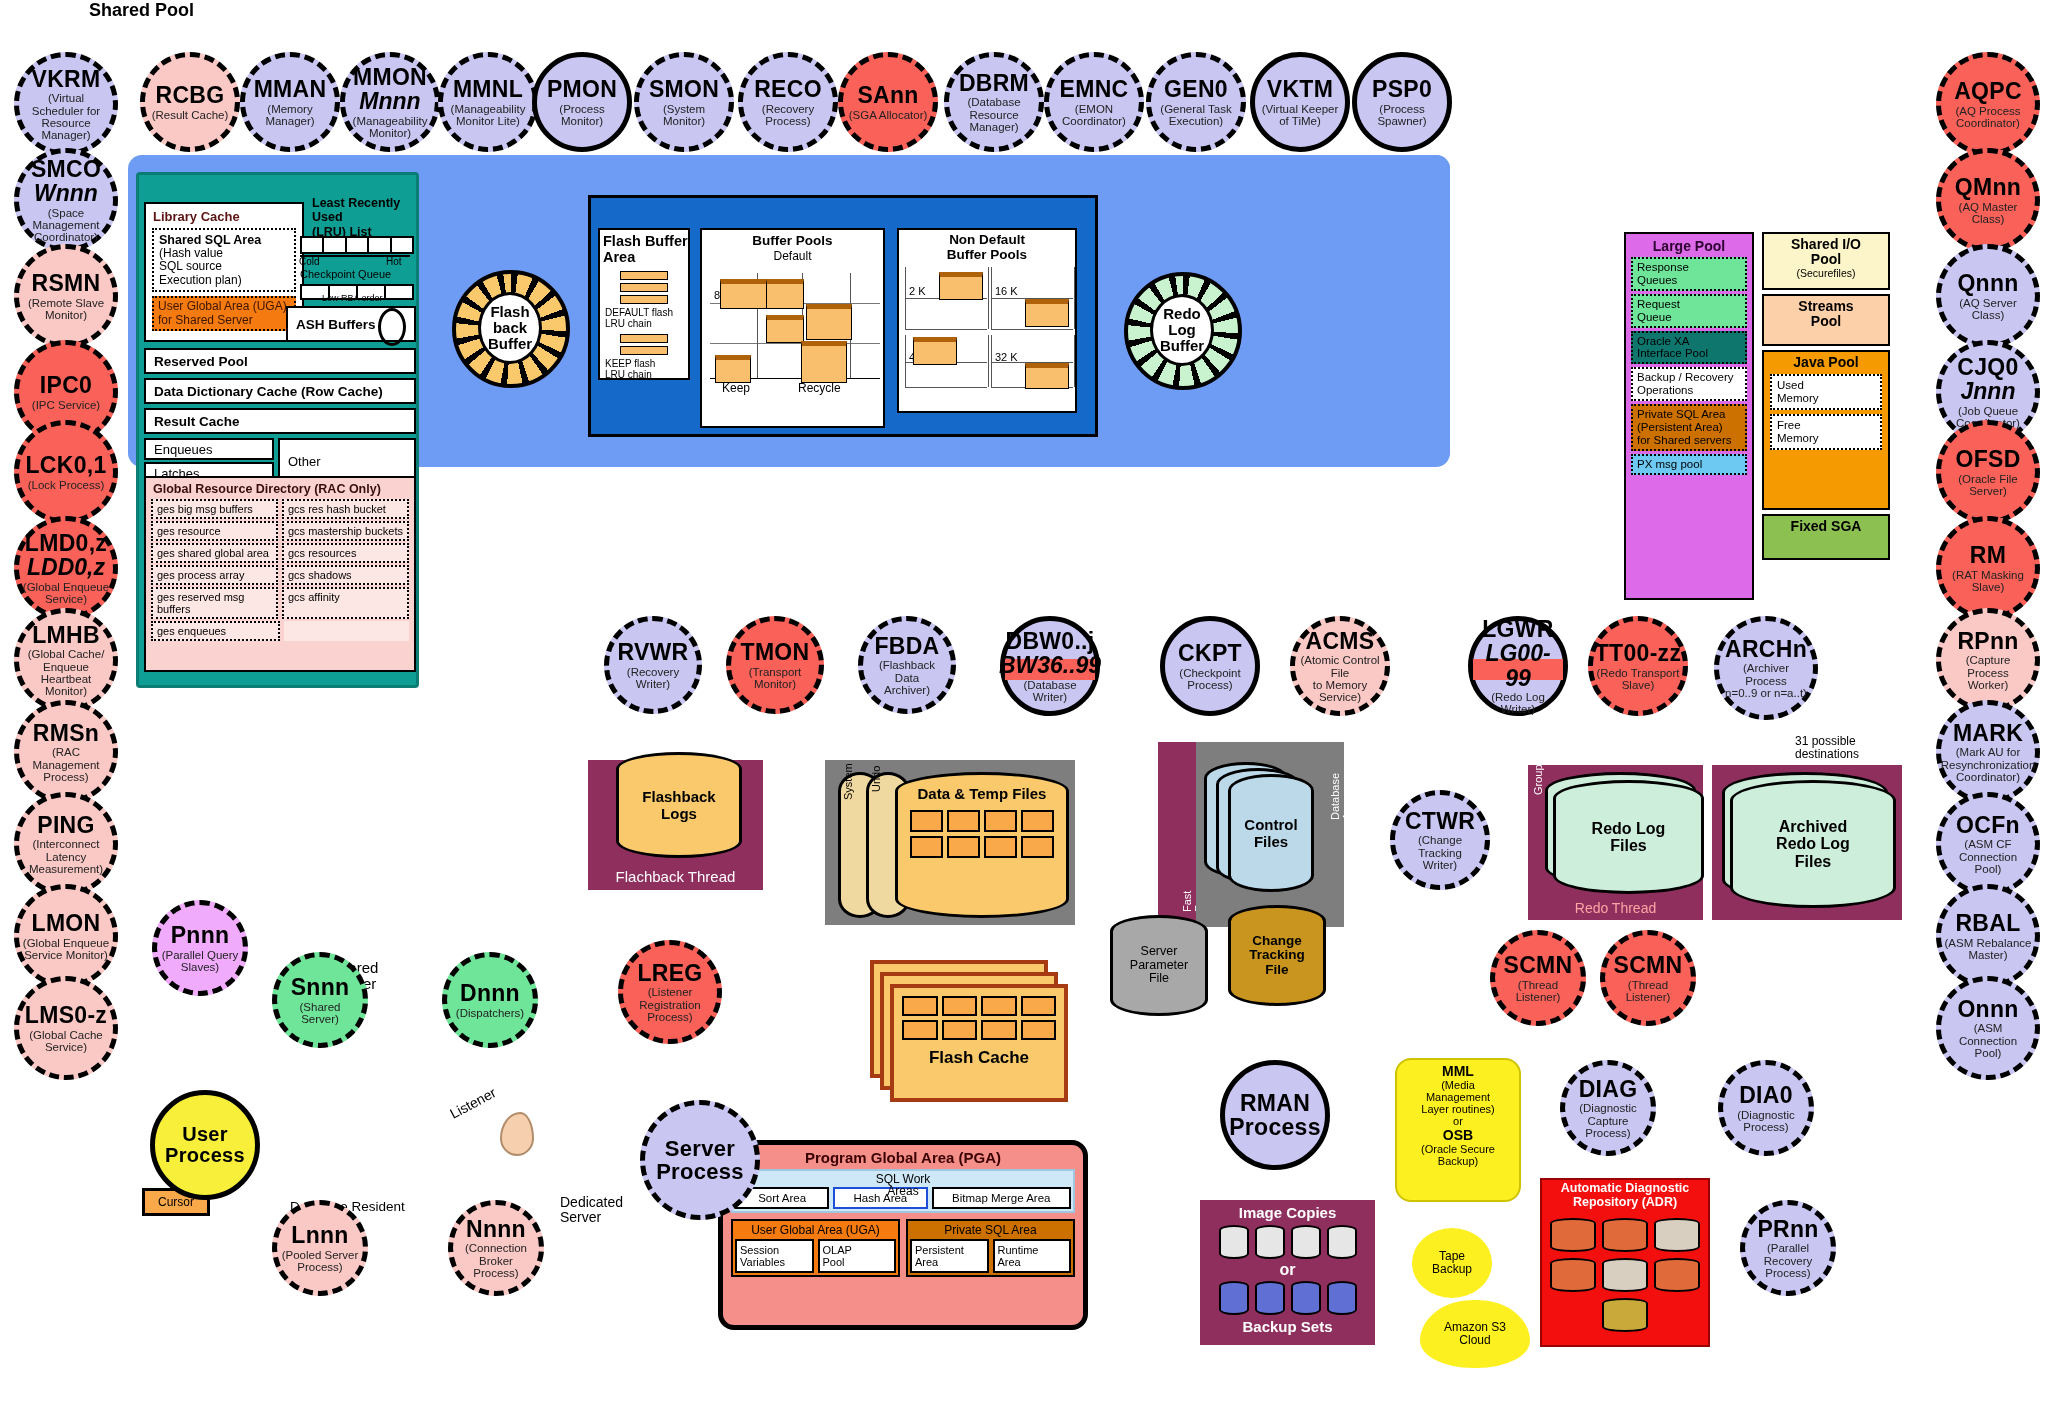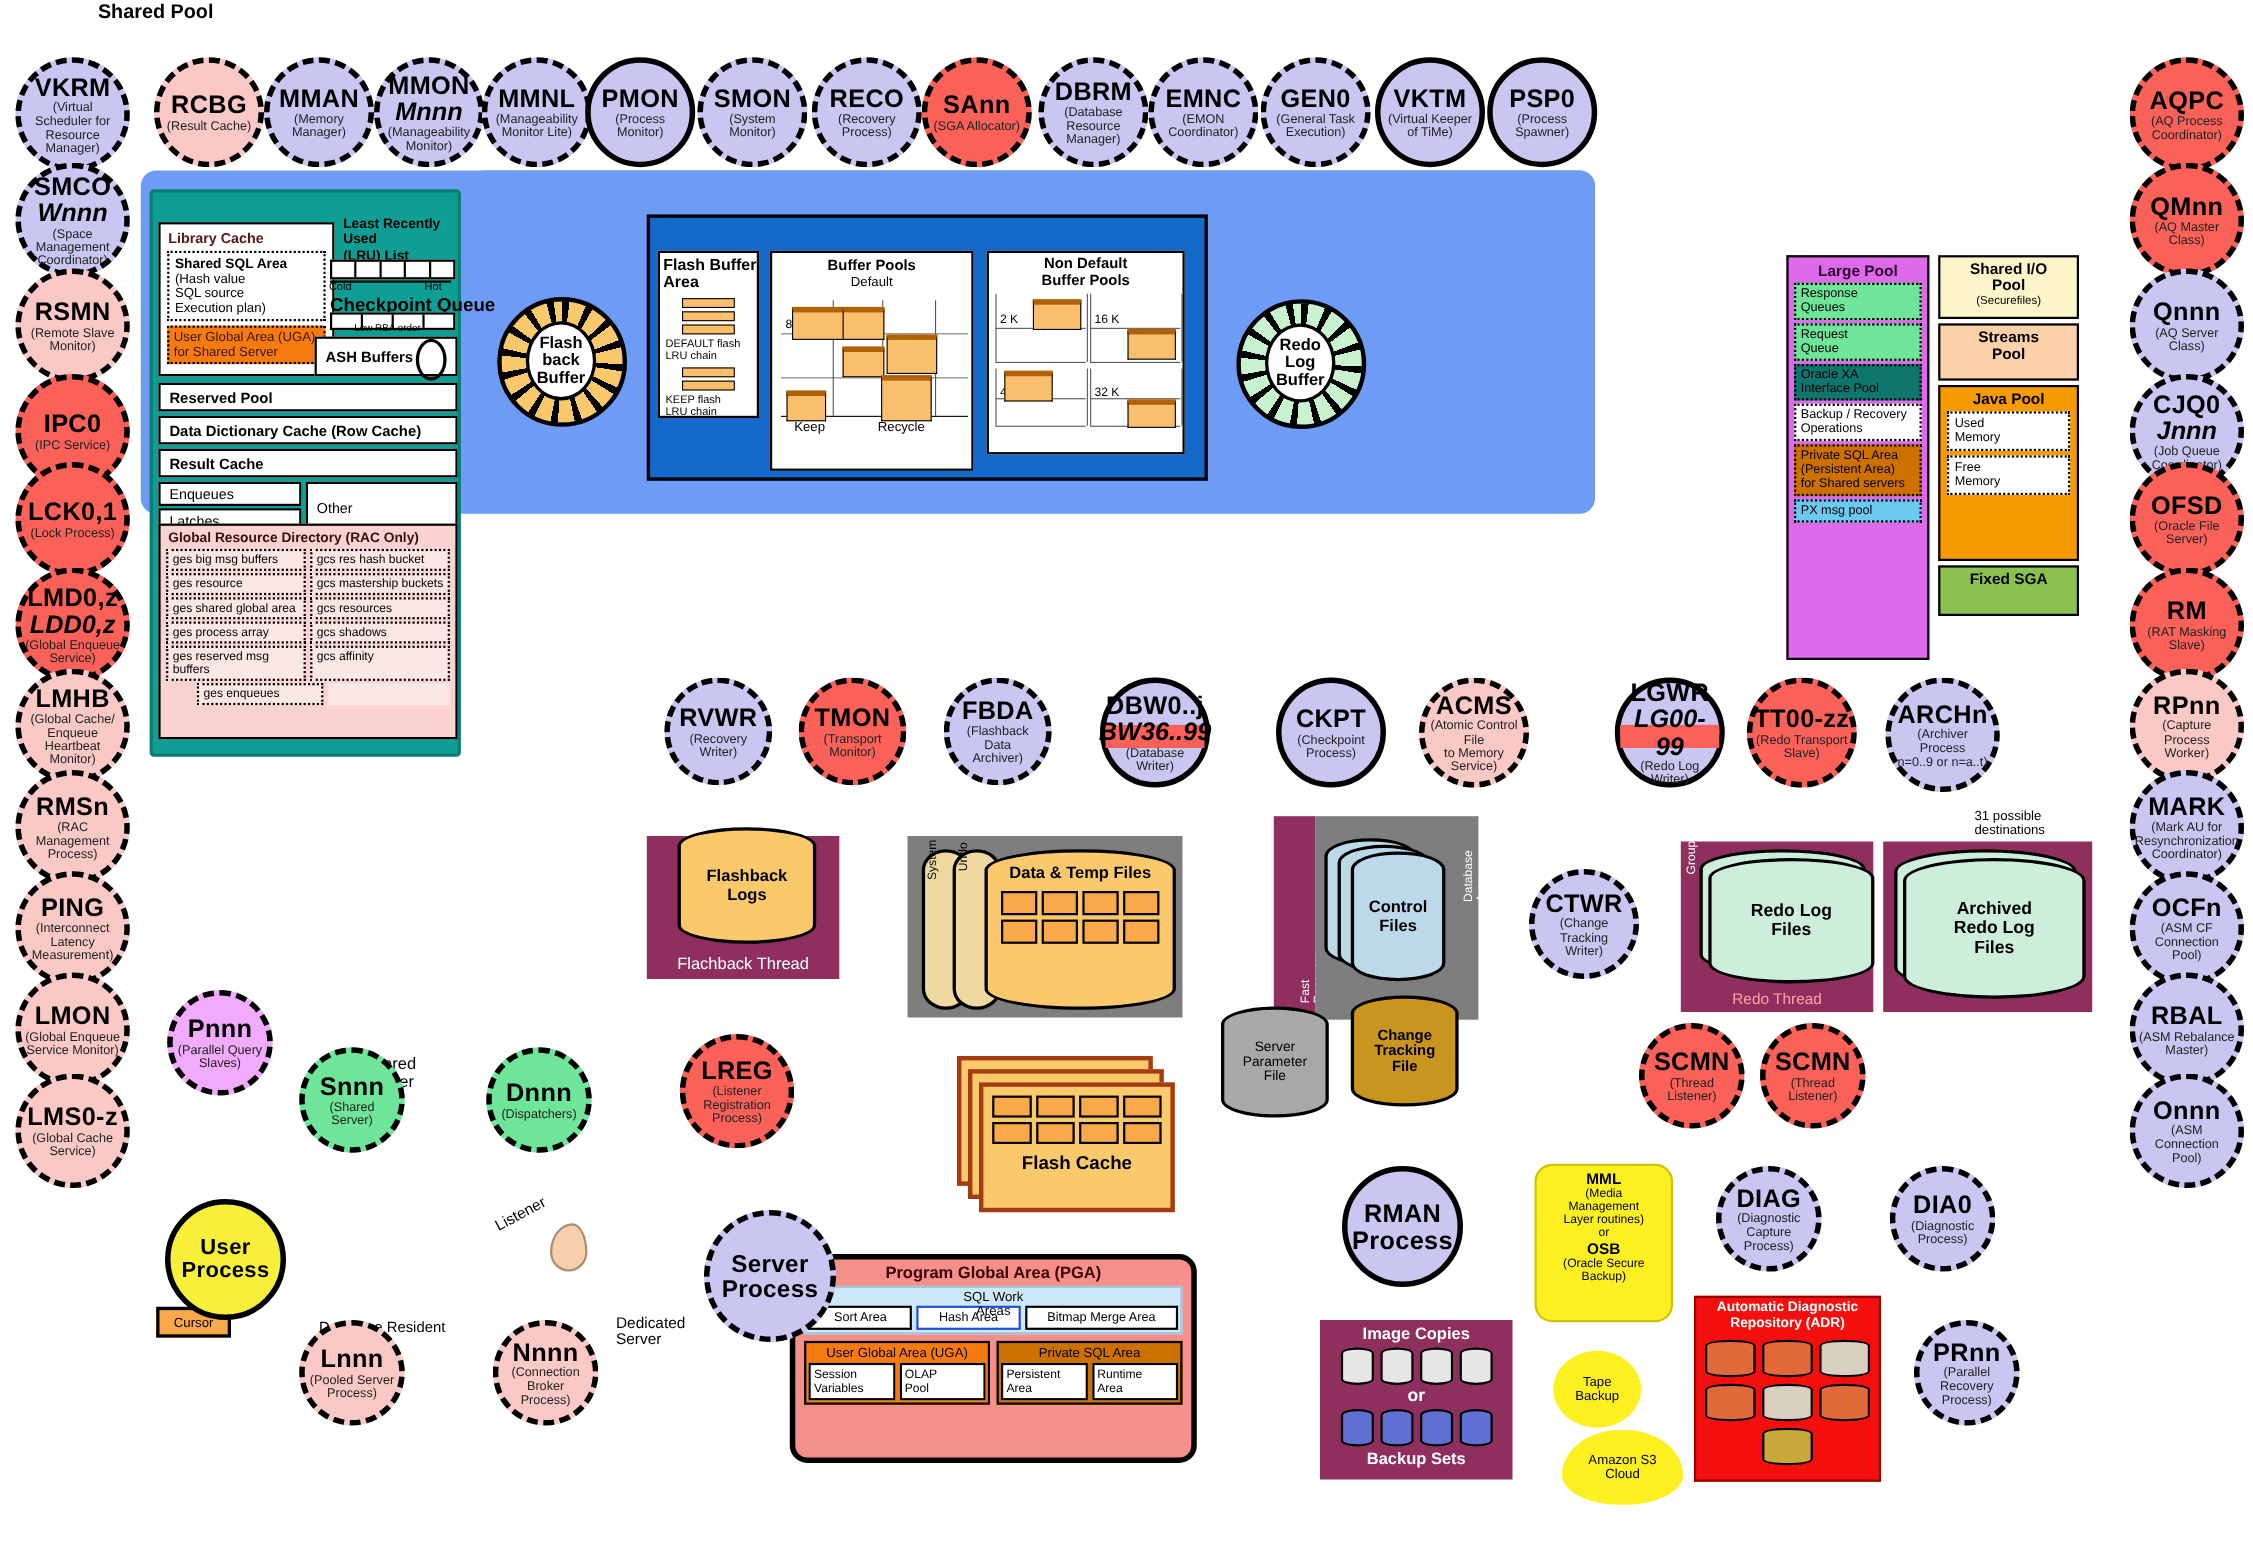--- a/index.html
+++ b/index.html
@@ -81,21 +81,21 @@
   <div style="position:absolute;left:300px;top:236px;width:110px;height:14px;background:#fff;border:2px solid #000;display:flex;">
     <div style="flex:1;border-right:2px solid #000;"></div>
       <div style="flex:1;border-right:2px solid #000;"></div>
     <div style="flex:1;border-right:2px solid #000;"></div>
       <div style="flex:1;border-right:2px solid #000;"></div>
       <div style="flex:1;"></div>
   </div>
   <div class="arrow hl" style="left:300px;top:255px;width:110px;"></div>
   <div class="lbl" style="left:299px;top:256px;font-size:10px;">Cold</div>
   <div class="lbl" style="left:386px;top:256px;font-size:10px;">Hot</div>
-  <div style="position:absolute;left:300px;top:268px;font-size:17px;font-weight:bold;">Checkpoint Queue</div>
+  <div style="position:absolute;left:300px;top:268px;font-size:11px;font-weight:normal;">Checkpoint Queue</div>
   <div style="position:absolute;left:300px;top:284px;width:110px;height:12px;background:#fff;border:2px solid #000;display:flex;">
     <div style="flex:1;border-right:2px solid #000;"></div>
       <div style="flex:1;border-right:2px solid #000;"></div>
     <div style="flex:1;border-right:2px solid #000;"></div>
       <div style="flex:1;"></div>
   </div>
   <div class="lbl" style="left:322px;top:293px;font-size:9px;">Low RBA order</div>
 
   <div class="box wbox" style="left:286px;top:306px;width:130px;height:36px;display:flex;align-items:center;">
     <div style="font-size:13.5px;font-weight:bold;margin-left:8px;">ASH Buffers</div>
@@ -139,21 +139,21 @@
         </div>
         <div style="display: flex; gap: 4px; margin-bottom: 2px;">
           <div class="dot" style="flex: 1 1 0%; font-size: 11px; padding: 2px 4px; background: rgb(253, 231, 229);">ges process array</div>
           <div class="dot" style="flex: 1 1 0%; font-size: 11px; padding: 2px 4px; background: rgb(253, 231, 229);">gcs shadows</div>
         </div>
         <div style="display: flex; gap: 4px; margin-bottom: 2px;">
           <div class="dot" style="flex: 1 1 0%; font-size: 11px; padding: 2px 4px; background: rgb(253, 231, 229);">ges reserved msg buffers</div>
           <div class="dot" style="flex: 1 1 0%; font-size: 11px; padding: 2px 4px; background: rgb(253, 231, 229);">gcs affinity</div>
         </div>
         <div style="display: flex; gap: 4px; margin-bottom: 2px;">
-          <div class="dot" style="flex: 1 1 0%; font-size: 11px; padding: 2px 4px; background: rgb(253, 231, 229); margin-left: 28px;">ges enqueues</div>
+          <div class="dot" style="flex: 1 1 0%; font-size: 11px; padding: 2px 4px; background: rgb(253, 231, 229);">ges enqueues</div>
           <div class="dot" style="flex: 1 1 0%; font-size: 11px; padding: 2px 4px; background: rgb(253, 231, 229); border: none;"></div>
         </div>
       </div>
   </div>
 
   <div class="box" id="dbc"></div>
   <div id="dbcT">Database Buffer Cache</div>
 
   <div class="box wbox" style="left:598px;top:228px;width:92px;height:152px;">
     <div style="font-size:14.5px;font-weight:bold;white-space:pre-line;line-height:1.08;margin:4px 0 0 3px;">Flash Buffer

